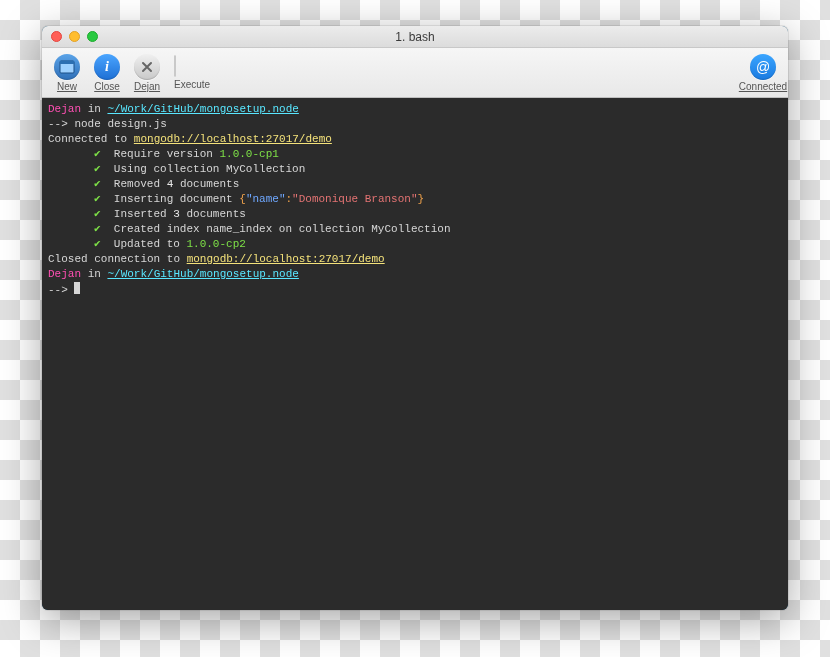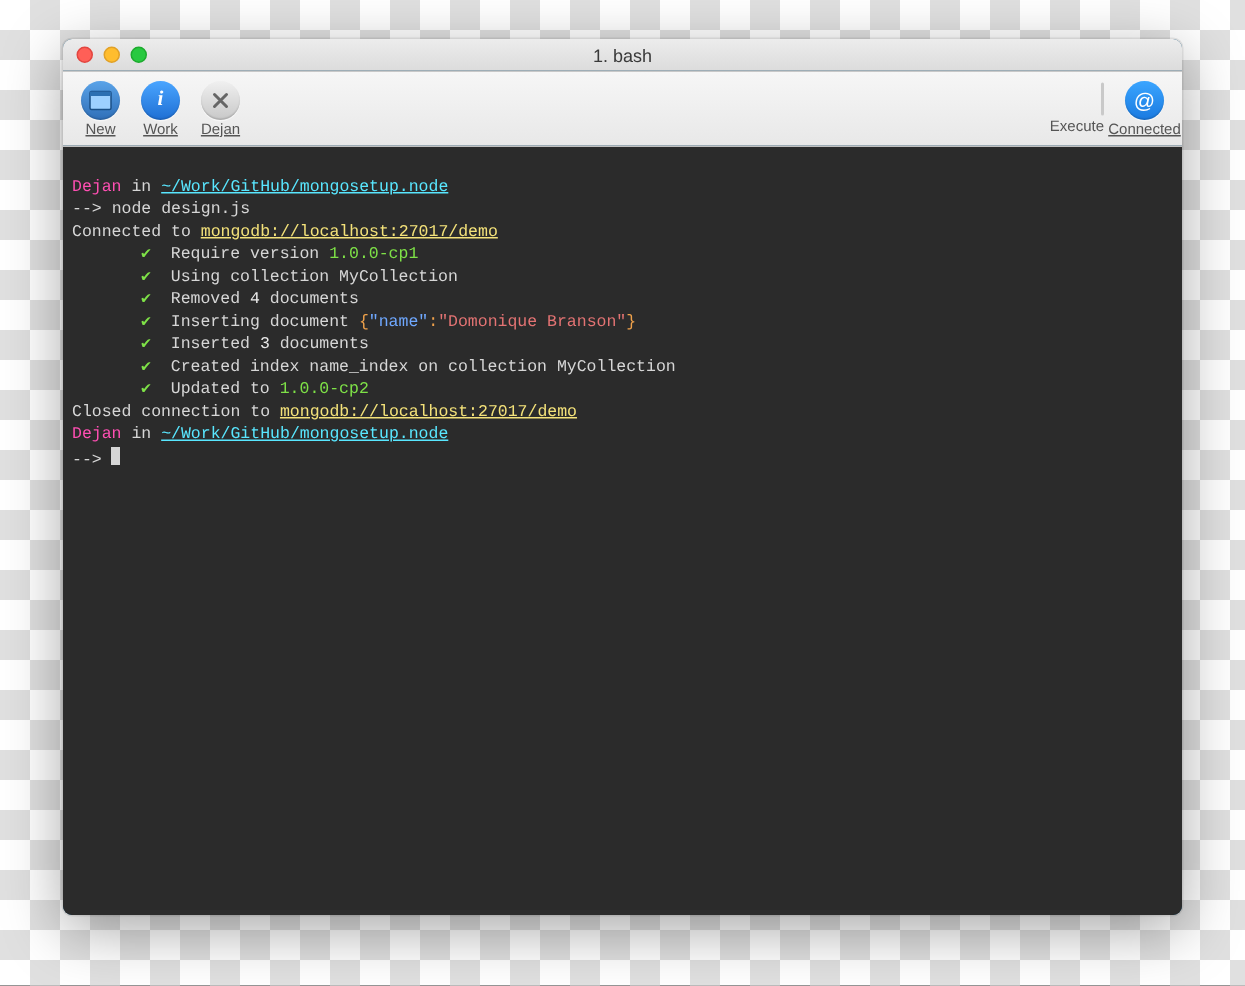--- a/index.html
+++ b/index.html
@@ -83,21 +83,21 @@
   }
   .ico-new { background: linear-gradient(#5aa3e8, #2f6fb8); }
   .ico-info { background: linear-gradient(#4aa5ff, #1e6fd4); font-style: italic; font-family: Georgia, serif; font-weight: bold; }
   .ico-close { background: linear-gradient(#f0f0f0, #c8c8c8); color: #555; }
   .ico-profiles { background: linear-gradient(#3aa5ff, #1a7ae0); color:#fff; }
   .tb-label { font-size: 10px; color: #555; text-decoration: underline; }
   .tb-center {
     flex: 1;
     display: flex;
     flex-direction: column;
-    align-items: flex-end;
+    align-items: flex-start;
     padding: 16px 10px;
     gap: 2px;
   }
   .addrbar {
     height: 22px;
     background: #fff;
     border: 1px solid #c9c9c9;
     border-radius: 4px;
     box-shadow: inset 0 1px 2px rgba(0,0,0,0.08);
   }
@@ -107,21 +107,21 @@
     color: #555;
   }
   .tb-right { display: flex; }
   .terminal {
     flex: 1;
     background: #2b2b2b;
     color: #d6d6d6;
     font-family: Menlo, Consolas, "Courier New", monospace;
     font-size: 11px;
     line-height: 15px;
-    padding: 20px 6px;
+    padding: 4px 6px;
     white-space: pre;
     overflow: hidden;
   }
   .c-magenta { color: #ff4fb3; }
   .c-cyan { color: #59e7ff; text-decoration: underline; }
   .c-yellow { color: #f4e27a; text-decoration: underline; }
   .c-green { color: #7ee147; }
   .c-orange { color: #f0a24b; }
   .c-ul { }
   .c-num { color: #e9e9e9; }
@@ -156,21 +156,21 @@
         <div class="tb-ico ico-new">
           <svg width="16" height="14" viewBox="0 0 16 14">
               <rect x="1" y="1" width="14" height="12" rx="1" fill="#9dd0ff" stroke="#1a4f86" stroke-width="1"></rect>
               <rect x="1" y="1" width="14" height="3" fill="#2c6fb2"></rect>
             </svg>
         </div>
         <span class="tb-label">New</span>
       </div>
       <div class="tb-btn">
         <div class="tb-ico ico-info">i</div>
-        <span class="tb-label">Work</span>
+        <span class="tb-label">Close</span>
       </div>
       <div class="tb-btn">
         <div class="tb-ico ico-close">
           <svg width="12" height="12" viewBox="0 0 12 12">
               <path d="M2 2 L10 10 M10 2 L2 10" stroke="#666" stroke-width="2" stroke-linecap="round"></path>
             </svg>
         </div>
         <span class="tb-label">Dejan</span>
       </div>
     </div>

